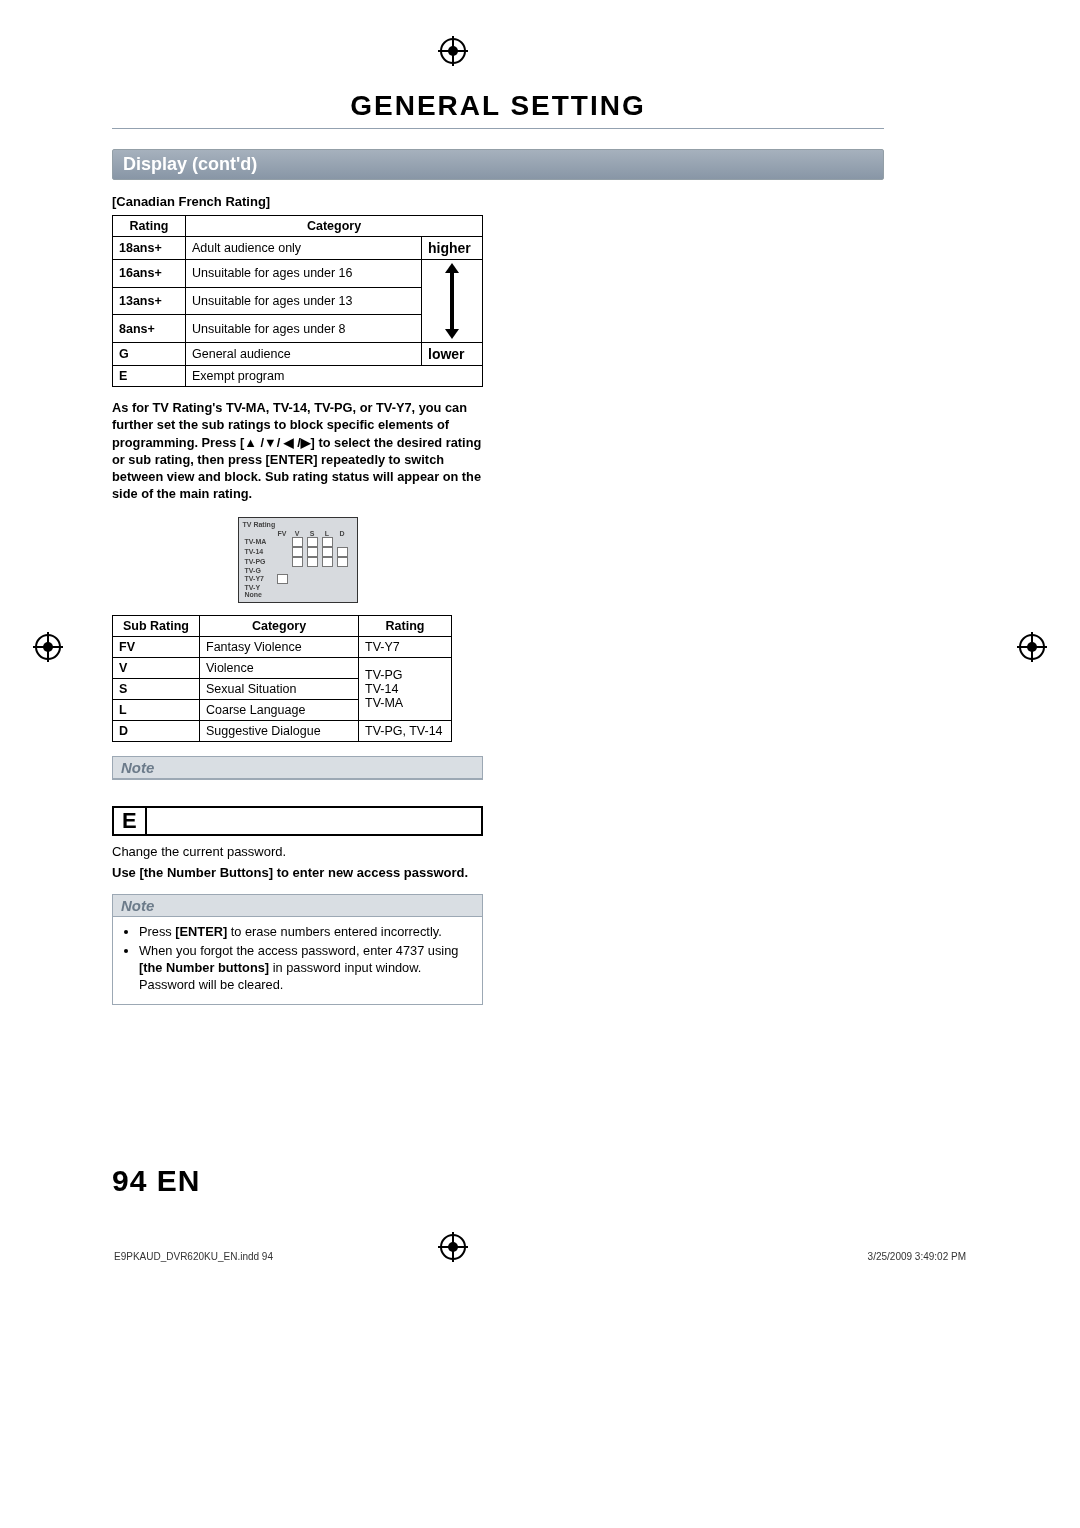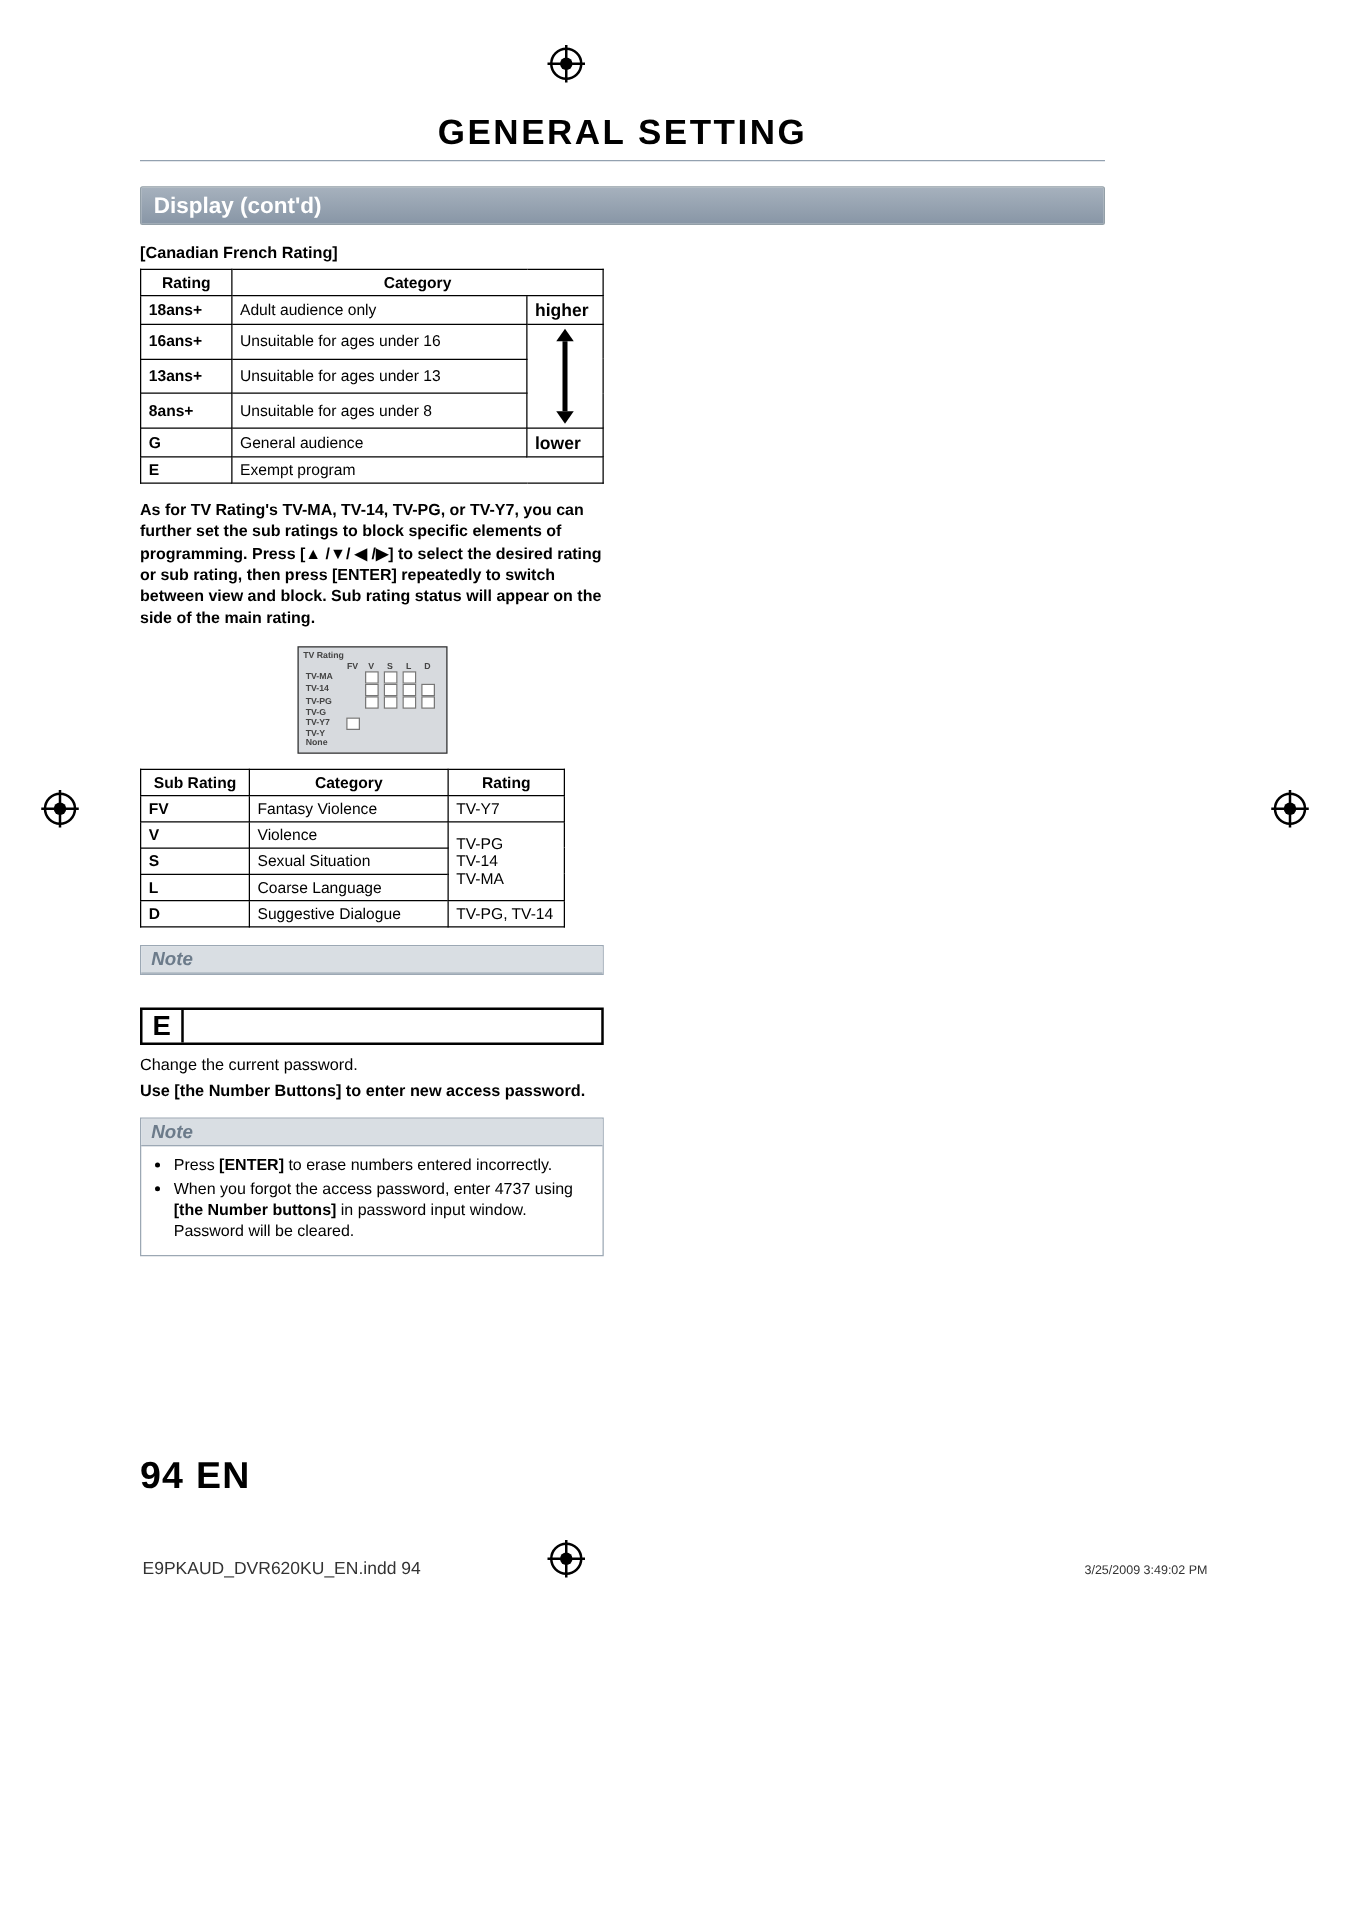--- a/index.html
+++ b/index.html
@@ -225,21 +225,21 @@
     bottom: 330px;
     left: 112px;
     font-size: 30px;
     font-weight: bold;
     letter-spacing: 1px;
   }
   .print-line-left {
     position: absolute;
     bottom: 266px;
     left: 114px;
-    font-size: 14px;
+    font-size: 10px;
     color: #333;
   }
   .print-line-right {
     position: absolute;
     bottom: 266px;
     right: 114px;
     font-size: 10px;
     color: #333;
   }
 </style>

